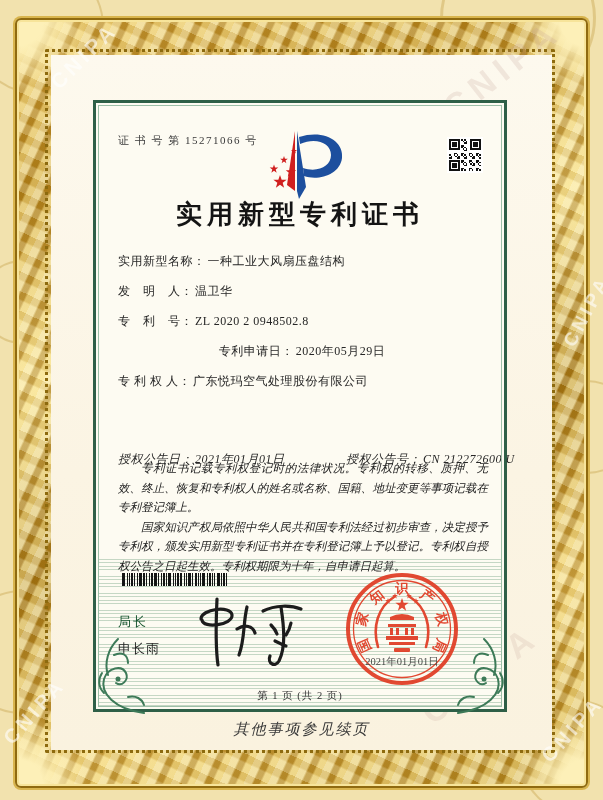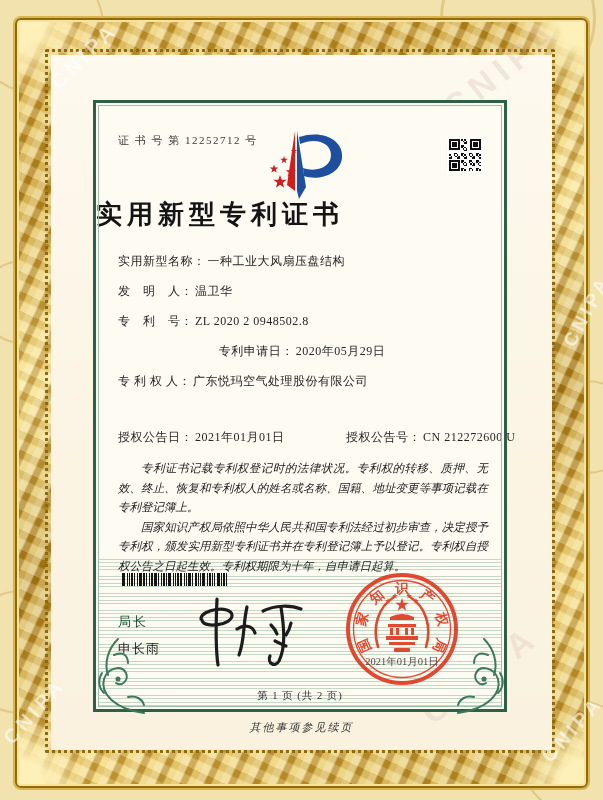--- a/index.html
+++ b/index.html
@@ -62,21 +62,21 @@
   }
   .guilloche{
     position:absolute;left:2px;right:2px;top:450px;height:156px;
     background:repeating-linear-gradient(180deg, rgba(106,156,122,0) 0 2.6px, rgba(106,156,122,.38) 2.6px 3.4px);
   }
   .cert-no{position:absolute;left:22px;top:30px;font-size:11px;letter-spacing:1.5px;color:#3a3a3a;}
   .logo{position:absolute;left:170px;top:24px;width:90px;height:82px;}
   .qr{position:absolute;left:351px;top:34px;width:32px;height:32px;background:#fff;padding:2px;}
   .qr svg{display:block;width:100%;height:100%;}
   .title{
-    position:absolute;left:0;top:94px;width:100%;text-align:left;
+    position:absolute;left:0;top:94px;width:100%;text-align:center;
     font-size:26px;font-weight:bold;letter-spacing:5px;color:#141414;
   }
   .frow{position:absolute;left:22px;right:18px;font-size:12px;color:#262626;white-space:nowrap;}
   .frow .lab{letter-spacing:.5px;}
   .frow .val{margin-left:2px;letter-spacing:.5px;}
   .pair2{position:absolute;left:228px;top:0;}
   .paras{
     position:absolute;left:22px;top:356px;width:370px;
     font-size:11.5px;line-height:19.5px;color:#222;font-style:italic;text-align:justify;
   }
@@ -86,21 +86,21 @@
   .officer-title{position:absolute;left:22px;top:510px;font-size:13px;color:#14532d;letter-spacing:2px;}
   .officer-name{position:absolute;left:22px;top:537px;font-size:13px;color:#1e1e1e;letter-spacing:1px;}
   .signature{position:absolute;left:95px;top:490px;width:118px;height:78px;}
   .seal{position:absolute;left:246px;top:466px;width:120px;height:120px;z-index:3;}
   .footer{position:absolute;left:0;top:586px;width:100%;text-align:center;font-size:10.5px;color:#333;letter-spacing:1px;}
   .flourish{position:absolute;width:52px;height:80px;top:532px;z-index:2;}
   .flourish.fl{left:-2px;}
   .flourish.fr{left:360px;transform:scaleX(-1);}
   .cont-note{
     position:absolute;left:0;top:720px;width:100%;text-align:center;
-    font-size:11px;font-style:italic;color:#3a3a3a;letter-spacing:2px;z-index:4;font-family:Liberation Serif, serif;
+    font-size:15px;font-style:italic;color:#3a3a3a;letter-spacing:2px;z-index:4;font-family:Liberation Serif, serif;
   }
 </style>
 </head>
 <body>
 
 <div class="swirl s1"></div>
 <div class="swirl s2"></div>
 <div class="swirl s3"></div>
 <div class="swirl s4"></div>
 <div class="swirl s5"></div>
@@ -140,21 +140,21 @@
       <g fill="none" stroke="#3d7a58" stroke-width="2" stroke-linecap="round">
         <path d="M50,78 C20,74 6,58 10,44 C14,32 28,30 32,38 C35,45 28,52 22,48"></path>
         <path d="M14,40 C10,28 14,14 24,4"></path>
         <path d="M20,20 C28,16 34,20 34,28"></path>
         <path d="M10,58 C4,52 4,44 8,38"></path>
         <path d="M34,62 C42,60 48,64 50,70"></path>
       </g>
       <circle cx="24" cy="44" r="2.5" fill="#3d7a58"></circle>
     </svg>
 
-    <div class="cert-no">证 书 号 第 12252712 号</div>
+    <div class="cert-no">证 书 号 第 15271066 号</div>
 
     <svg class="logo" viewBox="0 0 90 82">
       <defs>
         <path id="star" d="M0,-1 L0.235,-0.324 L0.951,-0.309 L0.38,0.124 L0.588,0.809 L0,0.4 L-0.588,0.809 L-0.38,0.124 L-0.951,-0.309 L-0.235,-0.324 Z"></path>
       </defs>
       <path d="M29,4 L21,58 L29,64 Z" fill="#d01f1f"></path>
       <path d="M31,4 L40,60 L33,72 L31,64 Z" fill="#1d4f9e"></path>
       <path d="M33,10 C58,2 78,14 76,31 C74,48 52,54 38,49 L37,41 C52,46 65,39 65,28 C65,16 50,10 34,17 Z" fill="#1d4f9e"></path>
       <use href="#star" transform="translate(14,55) scale(7)" fill="#d01f1f"></use>
       <use href="#star" transform="translate(25,45) scale(5.5)" fill="#d01f1f"></use>
@@ -275,21 +275,21 @@
     </div>
     <div class="frow" style="top:210px;">
       <span class="lab">专　利　号：</span><span class="val">ZL 2020 2 0948502.8</span>
     </div>
     <div class="frow" style="top:240px;text-align:center;">
       <span class="lab">专利申请日：</span><span class="val">2020年05月29日</span>
     </div>
     <div class="frow" style="top:270px;">
       <span class="lab">专 利 权 人：</span><span class="val">广东悦玛空气处理股份有限公司</span>
     </div>
-    <div class="frow" style="top:326px;">
+    <div class="frow" style="top:348px;font-style:italic;">
       <span class="lab">授权公告日：</span><span class="val">2021年01月01日</span>
       <span class="pair2">
         <span class="lab">授权公告号：</span><span class="val">CN 212272600 U</span>
       </span>
     </div>
 
     <div class="paras">
       <p>专利证书记载专利权登记时的法律状况。专利权的转移、质押、无效、终止、恢复和专利权人的姓名或名称、国籍、地址变更等事项记载在专利登记簿上。</p>
       <p>国家知识产权局依照中华人民共和国专利法经过初步审查，决定授予专利权，颁发实用新型专利证书并在专利登记簿上予以登记。专利权自授权公告之日起生效。专利权期限为十年，自申请日起算。</p>
     </div>

